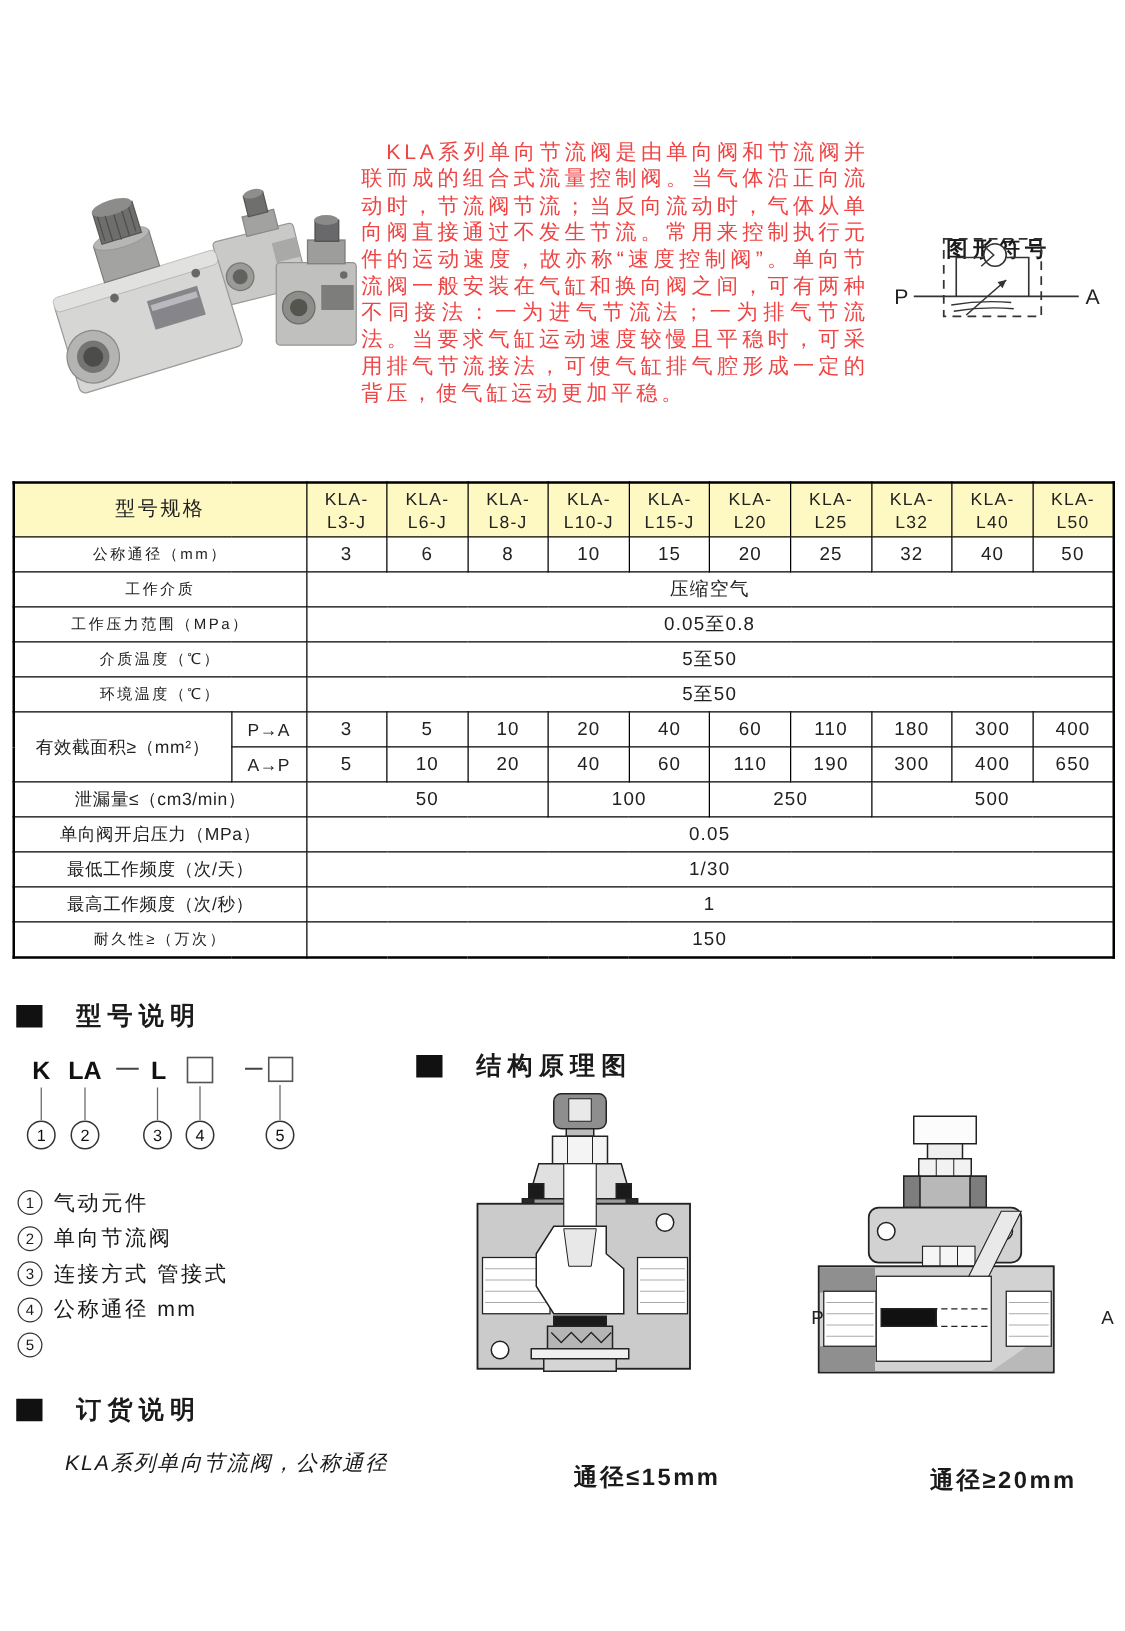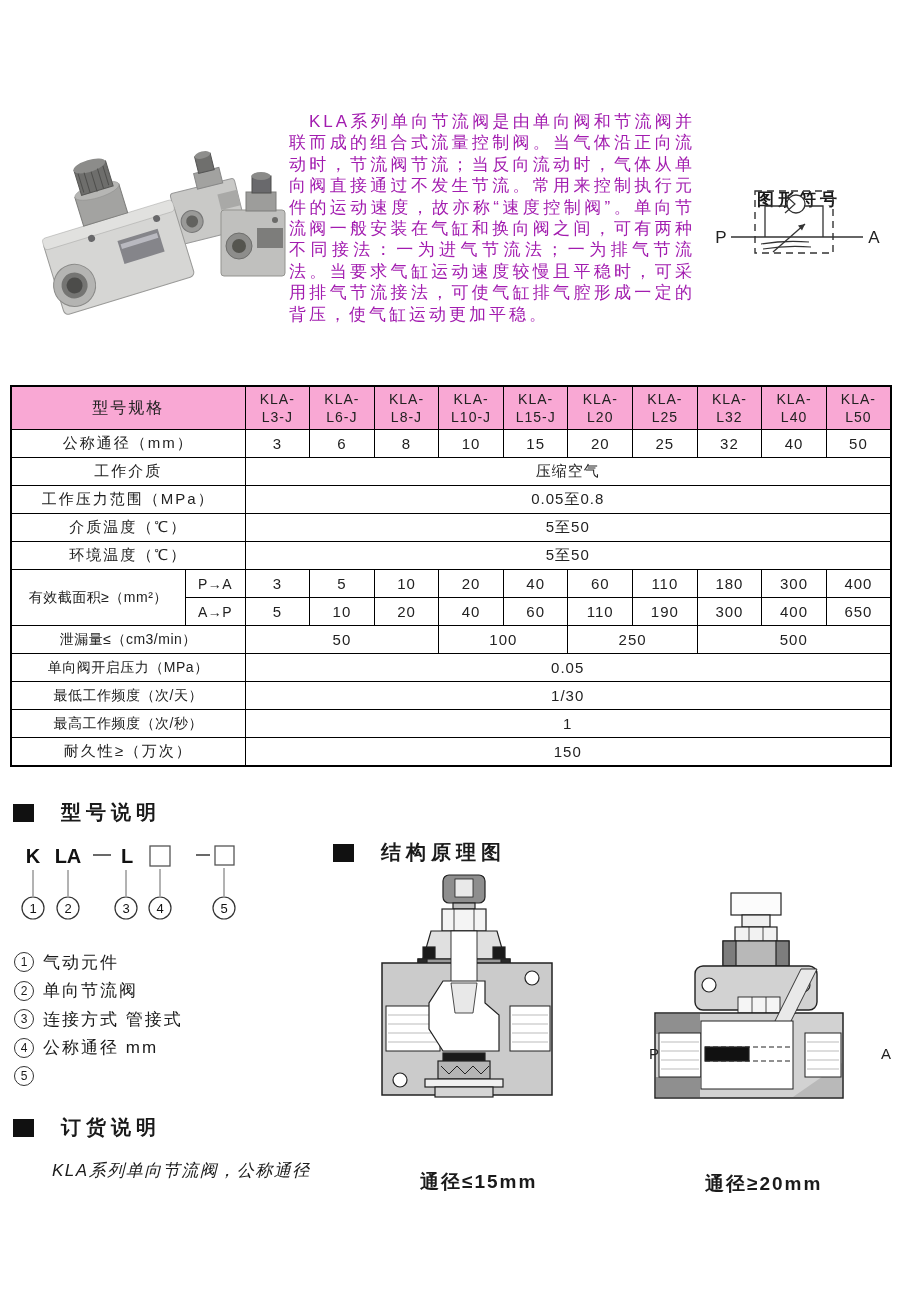--- a/index.html
+++ b/index.html
@@ -2,53 +2,53 @@
 <html><head>
 <meta charset="utf-8">
 <style>
   html,body{margin:0;padding:0;background:#ffffff;}
   .page{position:relative;width:900px;height:1305px;background:#fff;overflow:hidden;
         font-family:"Liberation Sans",sans-serif;color:#1a1a1a;}
   .abs{position:absolute;}
 
   
   .intro{left:289px;top:111px;width:406px;font-size:17px;line-height:21.4px;
-         letter-spacing:3px;text-align:justify;text-indent:20px;color:#a21caf;}
+         letter-spacing:3px;text-align:justify;text-indent:20px;color:#ef4444;}
 
   
   .sym-title{left:703px;top:144px;width:192px;text-align:center;font-size:17px;
              font-weight:600;letter-spacing:4px;margin-top:44px;}
 
   
   table.spec{position:absolute;left:10px;top:385px;width:880px;border-collapse:collapse;
              table-layout:fixed;border:2px solid #000;}
   table.spec td{border:1px solid #000;text-align:center;vertical-align:middle;
                 font-size:15px;padding:0;height:27px;letter-spacing:1px;color:#222;}
-  table.spec td.hdr{background:#f9a8d4;height:42px;font-size:14px;letter-spacing:1px;line-height:18px;}
-  table.spec td.lbl{letter-spacing:2px;font-size:15px;}
+  table.spec td.hdr{background:#fef9c3;height:42px;font-size:14px;letter-spacing:1px;line-height:18px;}
+  table.spec td.lbl{letter-spacing:2px;font-size:12px;}
   table.spec td.lbl-sm{letter-spacing:0.5px;font-size:14px;}
 
   
   .sec-head{display:flex;align-items:center;font-size:20px;font-weight:600;letter-spacing:5px;justify-content:flex-end;}
   .sec-head .sq{width:21px;height:18px;background:#111;display:inline-block;margin-right:27px;}
 
   
   .mlist{left:14px;top:948px;font-size:17px;letter-spacing:2px;}
   .mlist .row{height:28.5px;display:flex;align-items:center;}
   .circ{display:inline-flex;align-items:center;justify-content:center;width:18px;height:18px;
         border:1px solid #333;border-radius:50%;font-size:12px;letter-spacing:0;
         margin-right:9px;flex:0 0 auto;}
 
   
   .order{left:14px;top:1156px;width:310px;font-size:17px;line-height:29.5px;letter-spacing:1.5px;}
   .order .b{font-weight:700;letter-spacing:1px;}
   .order .ind{padding-left:38px;font-style:italic;}
 
   
-  .cap{font-size:19px;font-weight:600;letter-spacing:2px;}
+  .cap{font-size:19px;font-weight:600;letter-spacing:2px;margin-left:39px;}
 
   svg text{font-family:"Liberation Sans",sans-serif;}
 </style>
 </head>
 <body>
 
 <div class="page">
 
   <svg class="abs" style="left:25px;top:136px" width="262" height="188" viewBox="0 0 262 188">
 

